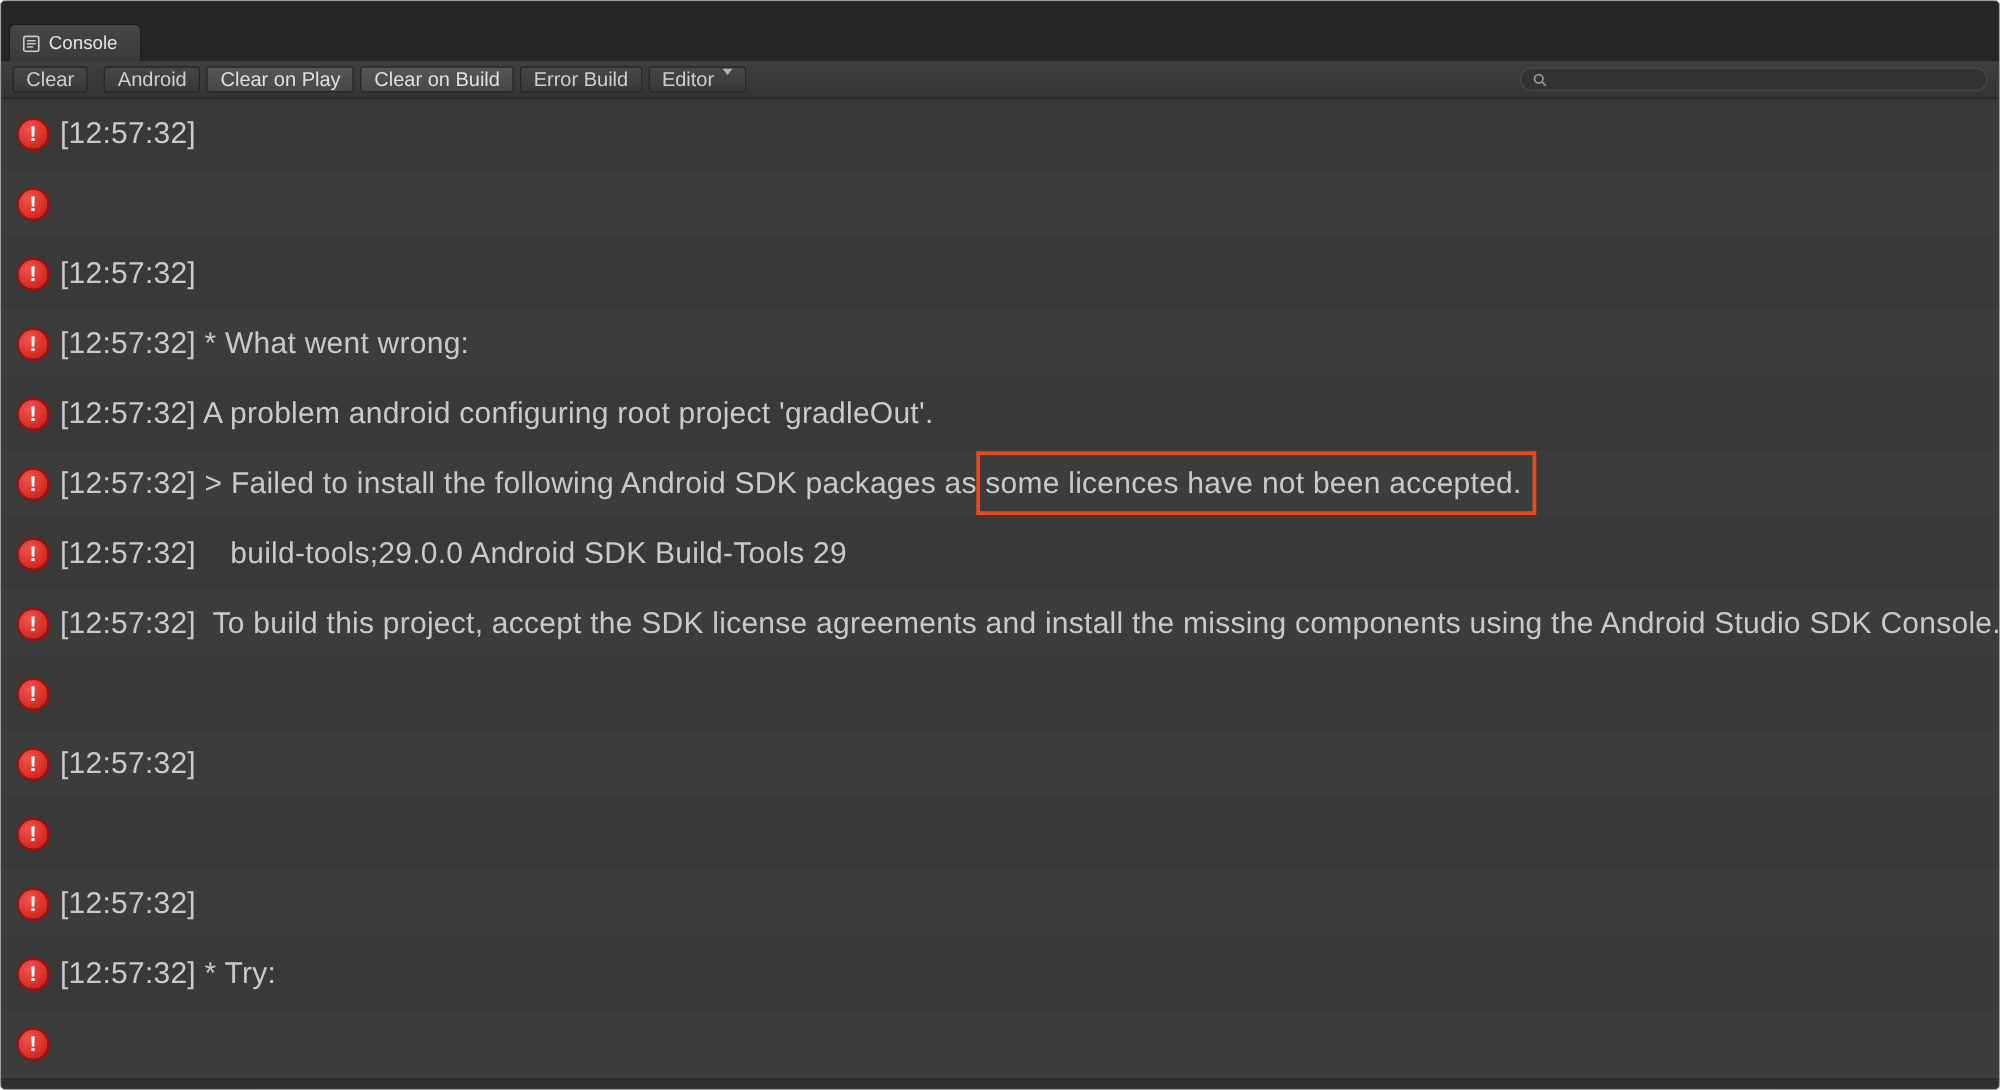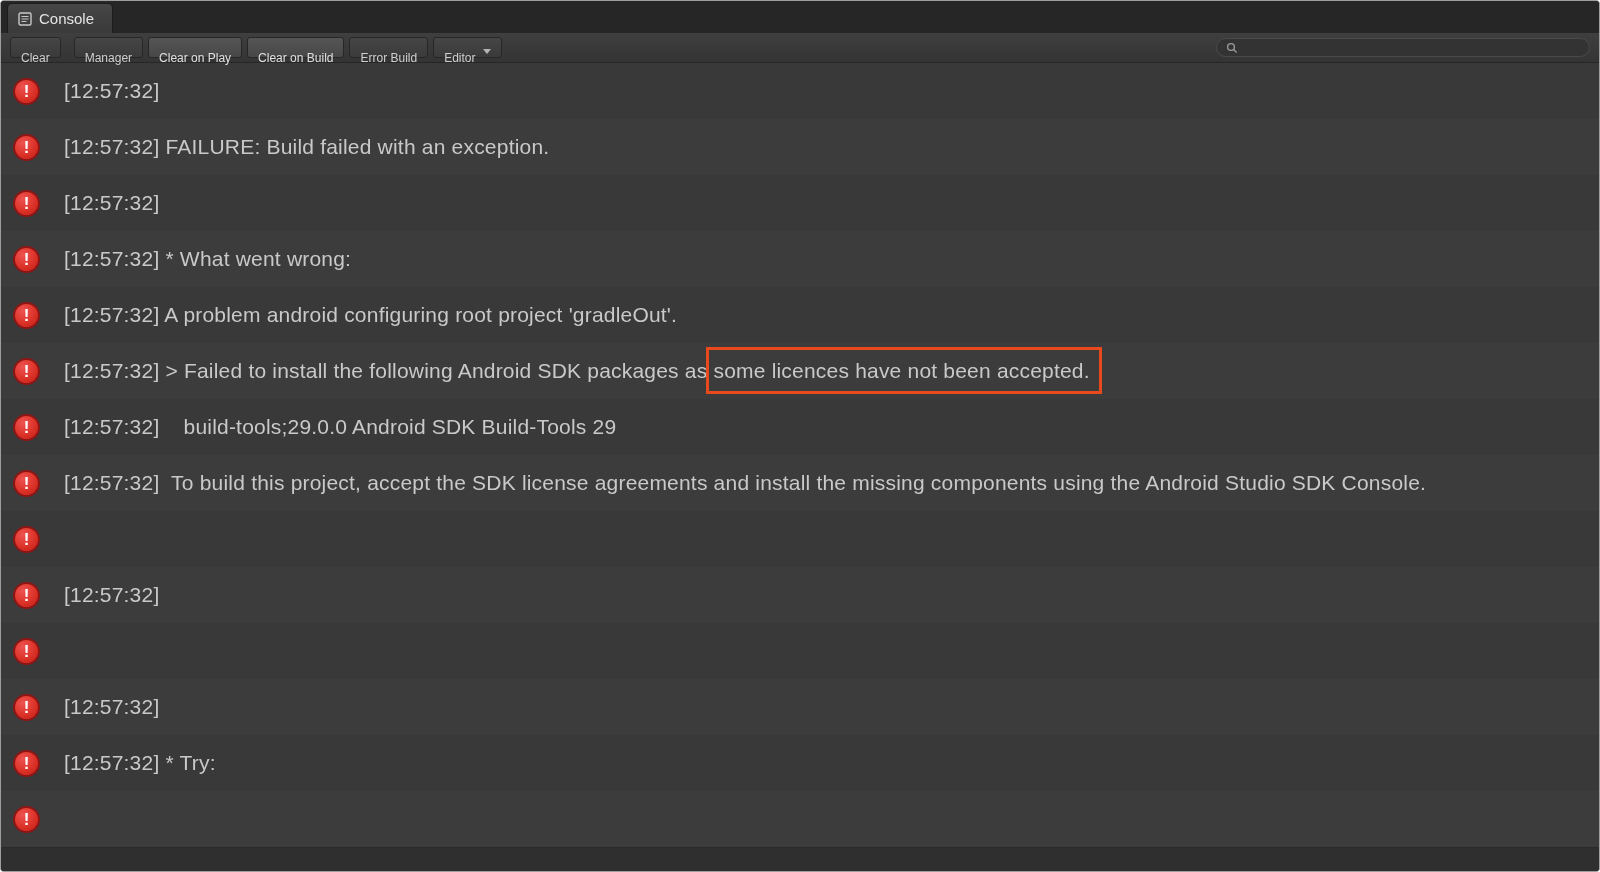--- a/index.html
+++ b/index.html
@@ -9,21 +9,21 @@
     width: 1600px; height: 872px;
     background: #2f2f2f;
     border: 1px solid #9e9e9e;
     border-radius: 4px;
     overflow: hidden;
     font-family: "Liberation Sans", sans-serif;
   }
 
   
   .tabbar {
-    height: 32px;
+    height: 48px;
     background: #262626;
     display: flex;
     align-items: flex-end;
     padding-left: 6px;
   }
   .tab {
     height: 30px;
     background: linear-gradient(#464646, #3a3a3a);
     border: 1px solid #1c1c1c;
     border-bottom: none;
@@ -44,26 +44,26 @@
     background: linear-gradient(#3f3f3f, #343434);
     border-bottom: 1px solid #262626;
     display: flex;
     align-items: center;
     padding: 0 9px;
     gap: 5px;
   }
   .btn {
     height: 21px;
     line-height: 19px;
-    padding: 11px 10px 0 10px;
+    padding: 1px 10px 0 10px;
     background: linear-gradient(#464646, #3a3a3a);
     border: 1px solid #272727;
     border-radius: 3px;
     color: #cfcfcf;
-    font-size: 12px;
+    font-size: 16px;
     white-space: nowrap;
     cursor: default;
   }
   .btn.active {
     background: linear-gradient(#555555, #474747);
     color: #e0e0e0;
     text-align: right;
   }
   .btn.gap-after { margin-right: 8px; }
   .dropdown { display: flex; gap: 7px; }
@@ -115,23 +115,23 @@
     border-radius: 50%;
     background: radial-gradient(circle at 35% 30%, #ef5350, #d93025 60%, #b71c1c);
     border: 2px solid #8e1515;
     color: #ffffff;
     font-weight: bold;
     font-size: 17px;
     line-height: 23px;
     text-align: center;
   }
   .msg {
-    margin-left: 24px;
+    margin-left: 8px;
     color: #c9c9c9;
-    font-size: 21px;
+    font-size: 24px;
     letter-spacing: 0.2px;
     white-space: pre;
   }
   .hl { position: relative; }
   .hl::before {
     content: "";
     position: absolute;
     left: -7px; right: -12px; top: -12px; bottom: -12px;
     border: 3px solid #E8491D;
     pointer-events: none;
@@ -159,21 +159,21 @@
         </svg>
       </span>
       <span>Console</span>
     </div>
   </div>
 
   <div class="toolbar">
 
     <div style="display:flex; align-items:center; gap:5px;">
         <div class="btn gap-after">Clear</div>
-        <div class="btn">Manager</div>
+        <div class="btn">Android</div>
         <div class="btn active">Clear on Play</div>
         <div class="btn active">Clear on Build</div>
         <div class="btn">Error Build</div>
       </div>
 
     <div class="btn dropdown">
       <span>Editor</span>
       <span class="caret"></span>
     </div>
 
@@ -188,21 +188,20 @@
     </div>
   </div>
 
   <div class="list">
       <div class="row base">
     <span class="err">!</span>
     <span class="msg"><span>[12:57:32]</span><span></span></span>
   </div>
       <div class="row alt">
     <span class="err">!</span>
-    <span class="msg"><span>[12:57:32]</span><span> FAILURE: Build failed with an exception.</span></span>
   </div>
       <div class="row base">
     <span class="err">!</span>
     <span class="msg"><span>[12:57:32]</span><span></span></span>
   </div>
       <div class="row alt">
     <span class="err">!</span>
     <span class="msg"><span>[12:57:32]</span><span> * What went wrong:</span></span>
   </div>
       <div class="row base">

